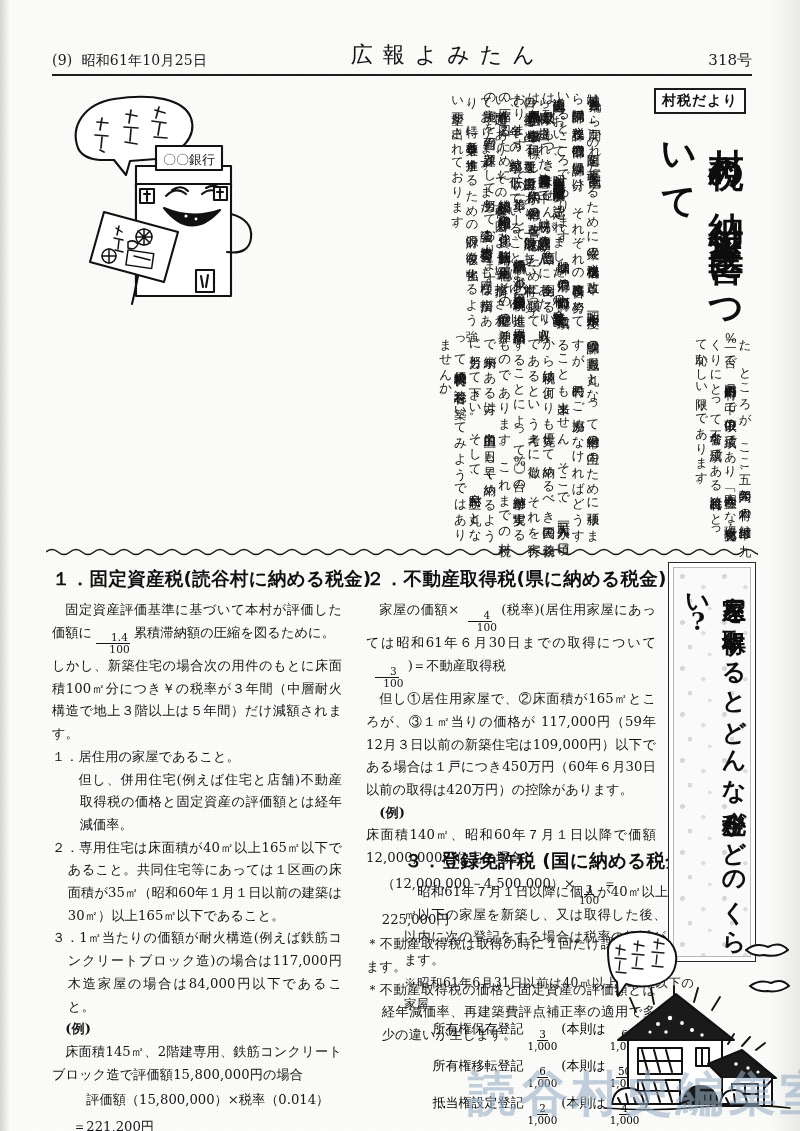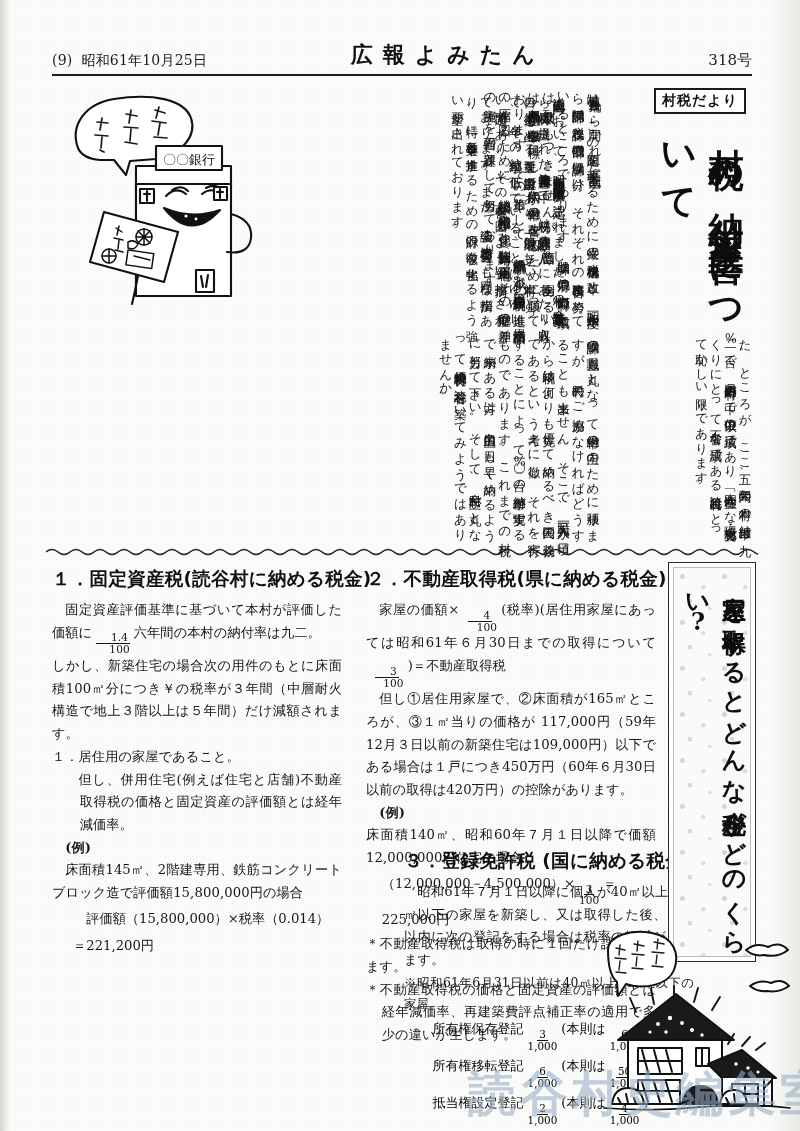--- a/index.html
+++ b/index.html
@@ -19,21 +19,21 @@
   }
   .noise{position:absolute;inset:0;pointer-events:none;
     background-image:radial-gradient(rgba(120,120,110,.05) .5px, transparent .6px);
     background-size:3px 3px;}
 
   
   #masthead{position:absolute;left:52px;top:40px;width:700px;height:30px;
     display:flex;align-items:flex-end;justify-content:space-between;}
   .mh-left{font-size:14px;letter-spacing:.2px;color:#1b1b1b;white-space:nowrap;}
   .mh-left .pg{margin-right:9px;}
-  .mh-center{font-size:22px;letter-spacing:10px;font-weight:700;color:#111;
+  .mh-center{font-size:22px;letter-spacing:10px;font-weight:400;color:#111;
     margin-left:-20px;margin-top:48px;}
   .mh-right{font-size:15px;color:#1b1b1b;}
   #mast-rule{position:absolute;left:52px;top:74px;width:700px;height:0;
     border-top:2.2px solid #1d1d1d;}
 
   
   #article{position:absolute;left:52px;top:84px;width:700px;height:455px;}
   .vtext{
     writing-mode:vertical-rl;text-orientation:upright;
     font-family:"DejaVu Serif","Liberation Serif",serif;
@@ -202,25 +202,27 @@
   <svg id="wave" viewBox="0 0 712 12" preserveAspectRatio="none">
     <path d="M0 6 q6 -5 12 0 t12 0 t12 0 t12 0 t12 0 t12 0 t12 0 t12 0 t12 0 t12 0 t12 0 t12 0 t12 0 t12 0 t12 0 t12 0 t12 0 t12 0 t12 0 t12 0 t12 0 t12 0 t12 0 t12 0 t12 0 t12 0 t12 0 t12 0 t12 0 t12 0 t12 0 t12 0 t12 0 t12 0 t12 0 t12 0 t12 0 t12 0 t12 0 t12 0 t12 0 t12 0 t12 0 t12 0 t12 0 t12 0 t12 0 t12 0 t12 0 t12 0 t12 0 t12 0 t12 0 t12 0 t12 0 t12 0 t12 0 t12 0 t12 0 t12 0" fill="none" stroke="#1c1c1c" stroke-width="1.6"></path>
   </svg>
 
   <div id="sec1">
     <div class="sec-h">１．固定資産税(読谷村に納める税金)</div>
     <div class="body ind1" style="margin-top:8px;">
       <span>固定資産評価基準に基づいて本村が評価した価額に</span><span class="frac">
           <span class="num">1.4</span>
           <span class="den">100</span>
-        </span><span>六年間の本村の納付率は九二。</span>
+        </span><span>累積滞納額の圧縮を図るために。</span>
     </div>
     <div class="body">しかし、新築住宅の場合次の用件のもとに床面積100㎡分につき￥の税率が３年間（中層耐火構造で地上３階以上は５年間）だけ減額されます。</div>
     <div class="body hang">１．居住用の家屋であること。</div>
     <div class="body ind3">但し、併用住宅(例えば住宅と店舗)不動産取得税の価格と固定資産の評価額とは経年減価率。</div>
+    <div class="body hang">２．専用住宅は床面積が40㎡以上165㎡以下であること。共同住宅等にあっては１区画の床面積が35㎡（昭和60年１月１日以前の建築は30㎡）以上165㎡以下であること。</div>
+    <div class="body hang">３．1㎡当たりの価額が耐火構造(例えば鉄筋コンクリートブロック造)の場合は117,000円木造家屋の場合は84,000円以下であること。</div>
     <div class="body ind2" style="font-weight:700;">(例)</div>
     <div class="body ind1">床面積145㎡、2階建専用、鉄筋コンクリートブロック造で評価額15,800,000円の場合</div>
     <div class="calc ind1" style="padding-left:1.6em;">評価額（15,800,000）×税率（0.014）＝221,200円</div>
 
   </div>
 
   <div id="sec2">
     <div class="sec-h">２．不動産取得税(県に納める税金)</div>
     <div class="body ind1" style="margin-top:8px;">
       <span>家屋の価額×</span><span class="frac">

